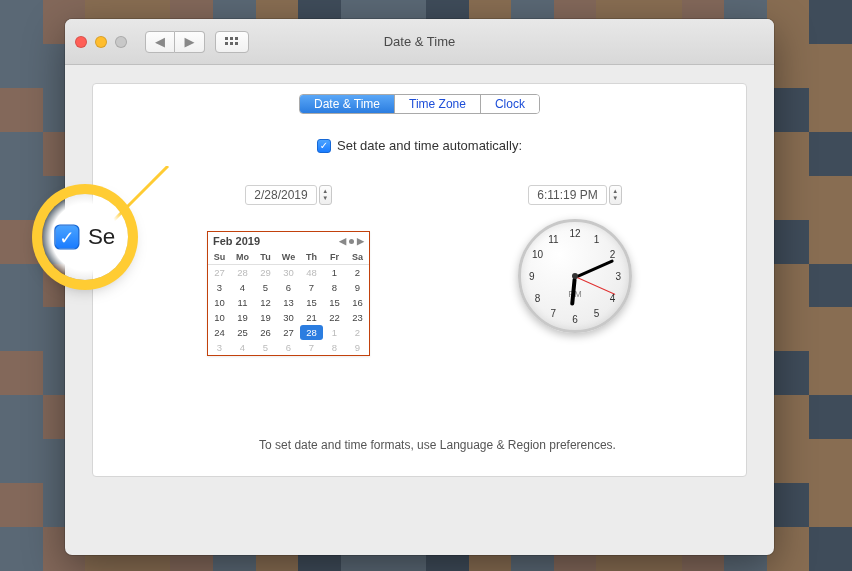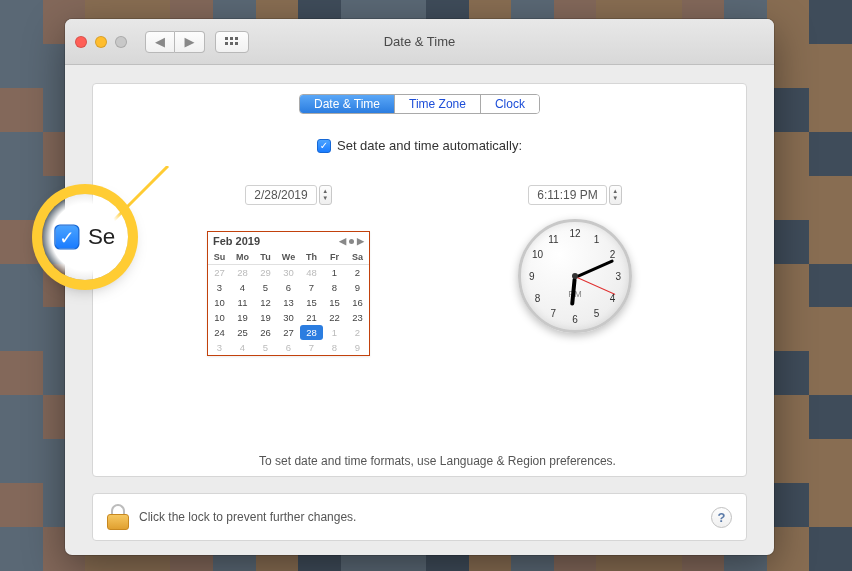--- a/index.html
+++ b/index.html
@@ -61,21 +61,21 @@
 .clock { margin-top: 14px; width: 114px; height: 114px; position: relative; }
 .clockface { width: 100%; height: 100%; border-radius: 50%; background: radial-gradient(circle at 35% 30%, #fff, #e8e8e8); border: 3px solid #c8c8c8; box-shadow: 0 3px 8px rgba(0,0,0,0.25), inset 0 0 8px rgba(0,0,0,0.1); position: relative;}
 .clocknum { position: absolute; font-size: 10px; color: #333; font-weight: 500; transform: translate(-50%,-50%);}
 .ampm { position: absolute; left: 50%; top: 62%; transform: translateX(-50%); font-size: 9px; color: #888;}
 .hand { position: absolute; left: 50%; top: 50%; transform-origin: 0 50%; background: #000; height: 3px; border-radius: 2px;}
 .hand.hour { width: 28px; height: 3.5px;}
 .hand.min { width: 42px; height: 2.5px;}
 .hand.sec { width: 44px; height: 1px; background: #e03030;}
 .pin { position: absolute; left: 50%; top: 50%; width: 6px; height: 6px; background: #333; border-radius: 50%; transform: translate(-50%,-50%);}
 
-.bottomrow { position: absolute; bottom: 8px; left: 0; right: 0; display: flex; align-items: center; justify-content: center; gap: 10px; padding-left: 36px;}
+.bottomrow { position: absolute; bottom: 24px; left: 0; right: 0; display: flex; align-items: center; justify-content: center; gap: 10px; padding-left: 36px;}
 .bottomtext { font-size: 12px; color: #555; }
 .openbtn { height: 21px; padding: 0 12px; border: 1px solid #c0c0c0; border-radius: 4px; background: linear-gradient(#fdfdfd,#f1f1f1); font-size: 12px; color: #333; display: flex; align-items: center;}
 
 .lockbar { position: absolute; left: 27px; right: 27px; bottom: 14px; height: 48px; background: #fff; border: 1px solid #d6d6d6; border-radius: 4px; display: flex; align-items: center; padding: 0 14px; gap: 10px;}
 .lockicon { width: 22px; height: 26px; position: relative; }
 .lockicon .body { position: absolute; bottom: 0; width: 22px; height: 16px; background: linear-gradient(#f6c760,#e0a030); border-radius: 3px; border: 1px solid #c88820;}
 .lockicon .shackle { position: absolute; top: 0; left: 4px; width: 14px; height: 14px; border: 2.5px solid #bcbcbc; border-bottom: none; border-radius: 8px 8px 0 0;}
 .locktext { font-size: 12px; color: #555; }
 .helpbtn { margin-left: auto; width: 21px; height: 21px; border-radius: 50%; border: 1px solid #c0c0c0; background: linear-gradient(#fdfdfd,#f0f0f0); color: #5a7aa8; font-size: 13px; display: flex; align-items: center; justify-content: center; font-weight: 600;}
 
@@ -495,28 +495,20 @@
             </div>
         </div>
       </div>
     </div>
 
     <div class="bottomrow">
       <div class="bottomtext">To set date and time formats, use Language &amp; Region preferences.</div>
     </div>
   </div>
 
-  <div class="lockbar">
-    <div class="lockicon">
-      <div class="shackle"></div>
-        <div class="body"></div>
-    </div>
-    <div class="locktext">Click the lock to prevent further changes.</div>
-    <div class="helpbtn">?</div>
-  </div>
 </div>
 
 <svg class="leader">
     <line x1="0" y1="55" x2="55" y2="0"></line>
   </svg>
 <div class="callout">
   <div class="callout-inner">
     <div class="chk2">✓</div>
     <div class="callout-text">Se</div>
   </div>

